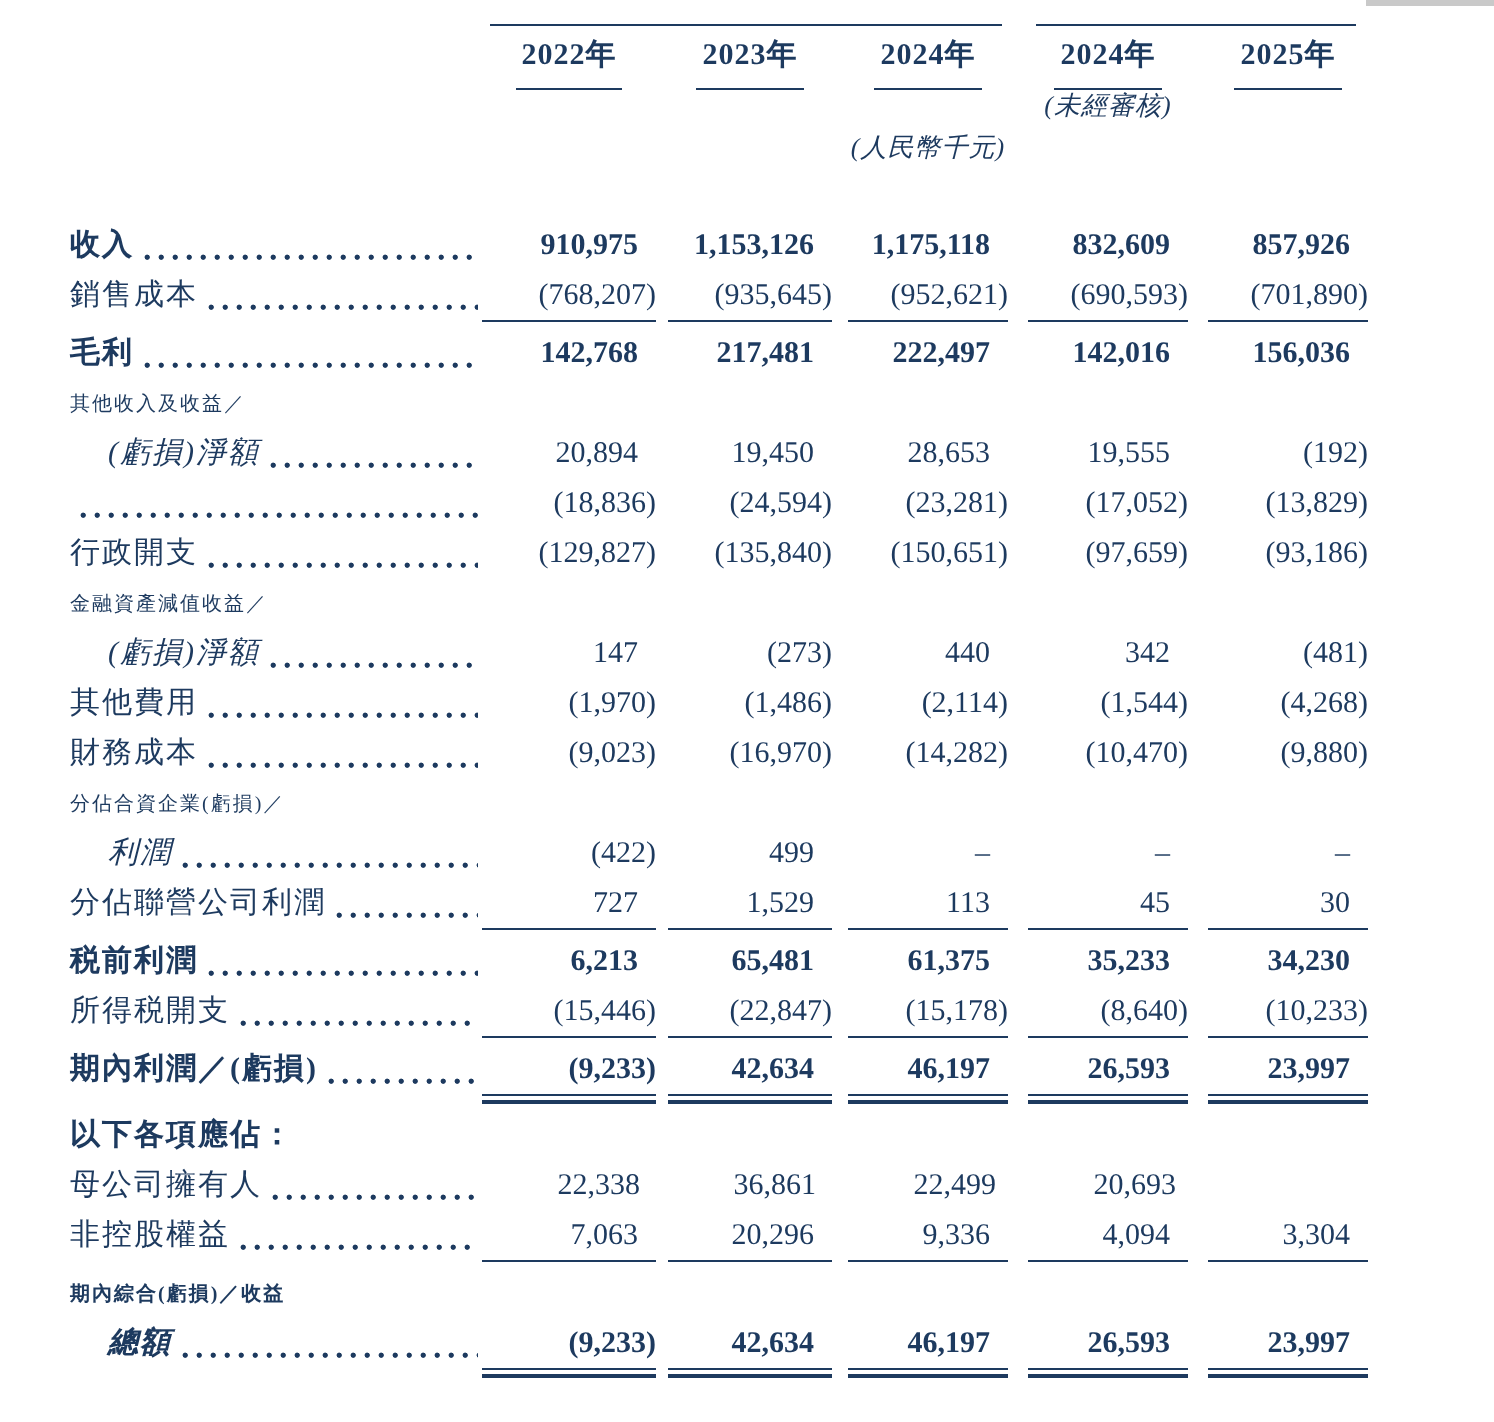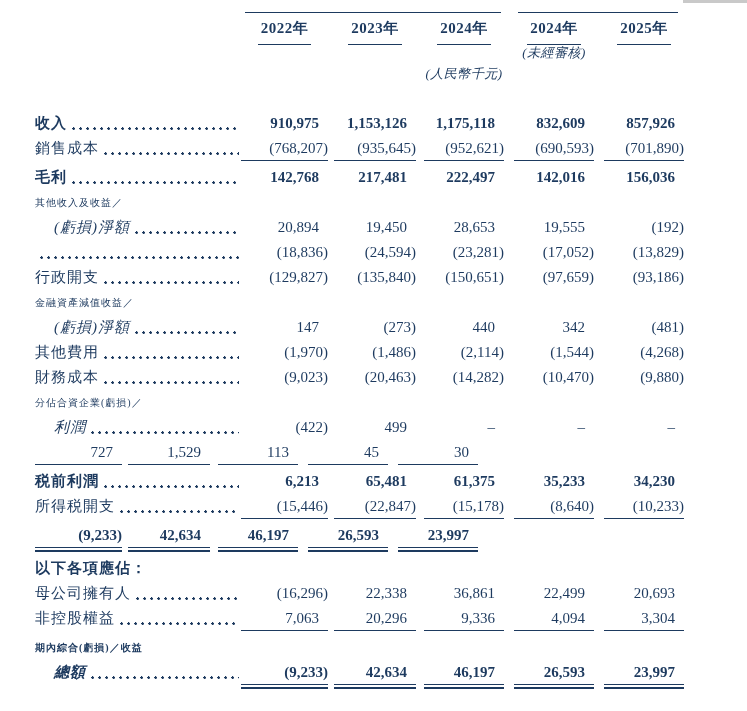--- a/index.html
+++ b/index.html
@@ -205,21 +205,21 @@
           <div class="cell c4"><span class="val">(4,268)</span></div>
         </div>
       </div>
       <div class="trow">
         <div class="lrow">
           <div class="label-cell">
             <span class="ltext">財務成本</span>
             <span class="leader"></span>
           </div>
           <div class="cell c0"><span class="val">(9,023)</span></div>
-          <div class="cell c1"><span class="val">(20,463)</span></div>
+          <div class="cell c1"><span class="val">(16,970)</span></div>
           <div class="cell c2"><span class="val">(14,282)</span></div>
           <div class="cell c3"><span class="val">(10,470)</span></div>
           <div class="cell c4"><span class="val">(9,880)</span></div>
         </div>
       </div>
       <div class="trow">
         <div class="lline1">分佔合資企業(虧損)／</div>
         <div class="lrow">
           <div class="label-cell">
             <span class="ltext indent">利潤</span>
@@ -227,20 +227,24 @@
           </div>
           <div class="cell c0"><span class="val">(422)</span></div>
           <div class="cell c1"><span class="val pad">499</span></div>
           <div class="cell c2"><span class="val pad">–</span></div>
           <div class="cell c3"><span class="val pad">–</span></div>
           <div class="cell c4"><span class="val pad">–</span></div>
         </div>
       </div>
       <div class="trow mb-rule">
         <div class="lrow">
+          <div class="label-cell">
+            <span class="ltext">分佔聯營公司利潤</span>
+            <span class="leader"></span>
+          </div>
           <div class="cell c0 rule-single"><span class="val pad">727</span></div>
           <div class="cell c1 rule-single"><span class="val pad">1,529</span></div>
           <div class="cell c2 rule-single"><span class="val pad">113</span></div>
           <div class="cell c3 rule-single"><span class="val pad">45</span></div>
           <div class="cell c4 rule-single"><span class="val pad">30</span></div>
         </div>
       </div>
       <div class="trow bold">
         <div class="lrow">
           <div class="label-cell">
@@ -262,41 +266,44 @@
           </div>
           <div class="cell c0 rule-single"><span class="val">(15,446)</span></div>
           <div class="cell c1 rule-single"><span class="val">(22,847)</span></div>
           <div class="cell c2 rule-single"><span class="val">(15,178)</span></div>
           <div class="cell c3 rule-single"><span class="val">(8,640)</span></div>
           <div class="cell c4 rule-single"><span class="val">(10,233)</span></div>
         </div>
       </div>
       <div class="trow bold mb-double">
         <div class="lrow">
+          <div class="label-cell">
+            <span class="ltext">期內利潤／(虧損)</span>
+            <span class="leader"></span>
+          </div>
           <div class="cell c0 rule-double"><span class="val">(9,233)</span></div>
           <div class="cell c1 rule-double"><span class="val pad">42,634</span></div>
           <div class="cell c2 rule-double"><span class="val pad">46,197</span></div>
           <div class="cell c3 rule-double"><span class="val pad">26,593</span></div>
           <div class="cell c4 rule-double"><span class="val pad">23,997</span></div>
         </div>
       </div>
       <div class="trow bold sgap">
         <div class="lrow">
           <div class="label-cell">
             <span class="ltext">以下各項應佔：</span>
           </div>
         </div>
       </div>
       <div class="trow">
         <div class="lrow">
           <div class="label-cell">
             <span class="ltext">母公司擁有人</span>
             <span class="leader"></span>
           </div>
-          <div class="cell c0"><span class="val">(16,296)</span></div>
           <div class="cell c1"><span class="val pad">22,338</span></div>
           <div class="cell c2"><span class="val pad">36,861</span></div>
           <div class="cell c3"><span class="val pad">22,499</span></div>
           <div class="cell c4"><span class="val pad">20,693</span></div>
         </div>
       </div>
       <div class="trow mb-rule">
         <div class="lrow">
           <div class="label-cell">
             <span class="ltext">非控股權益</span>

